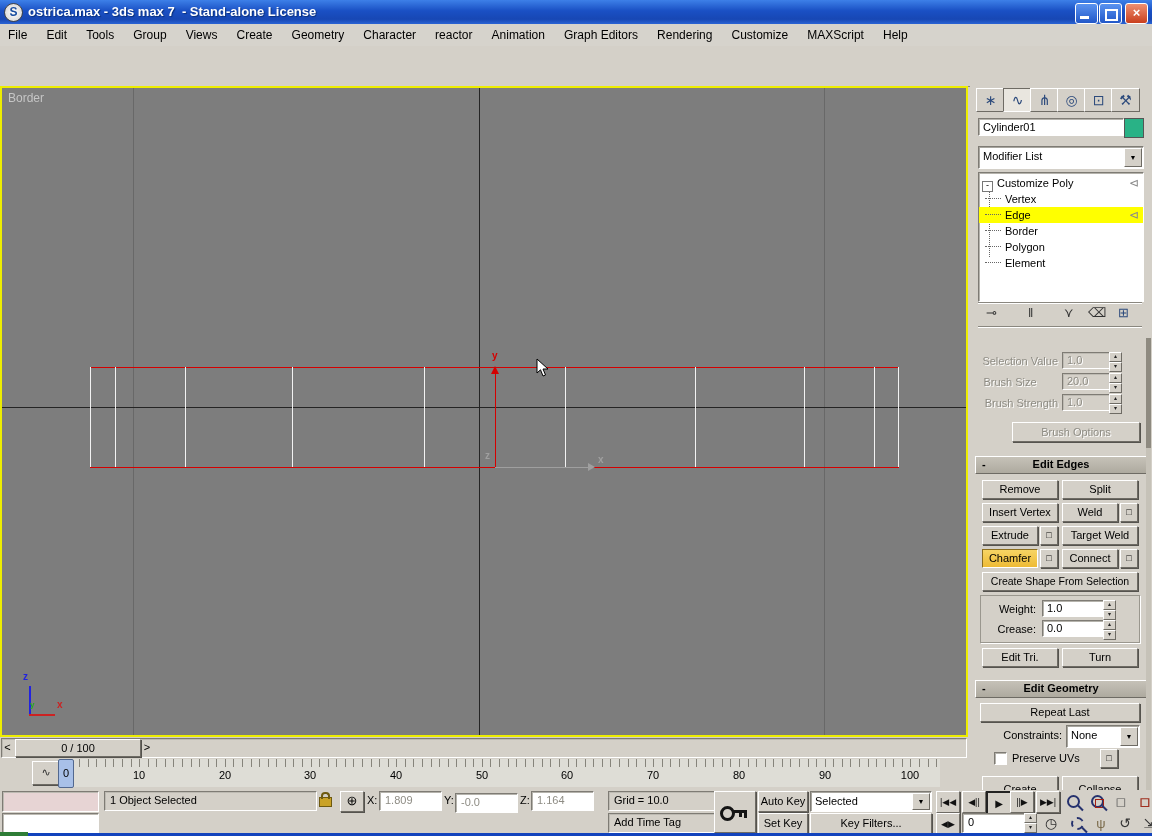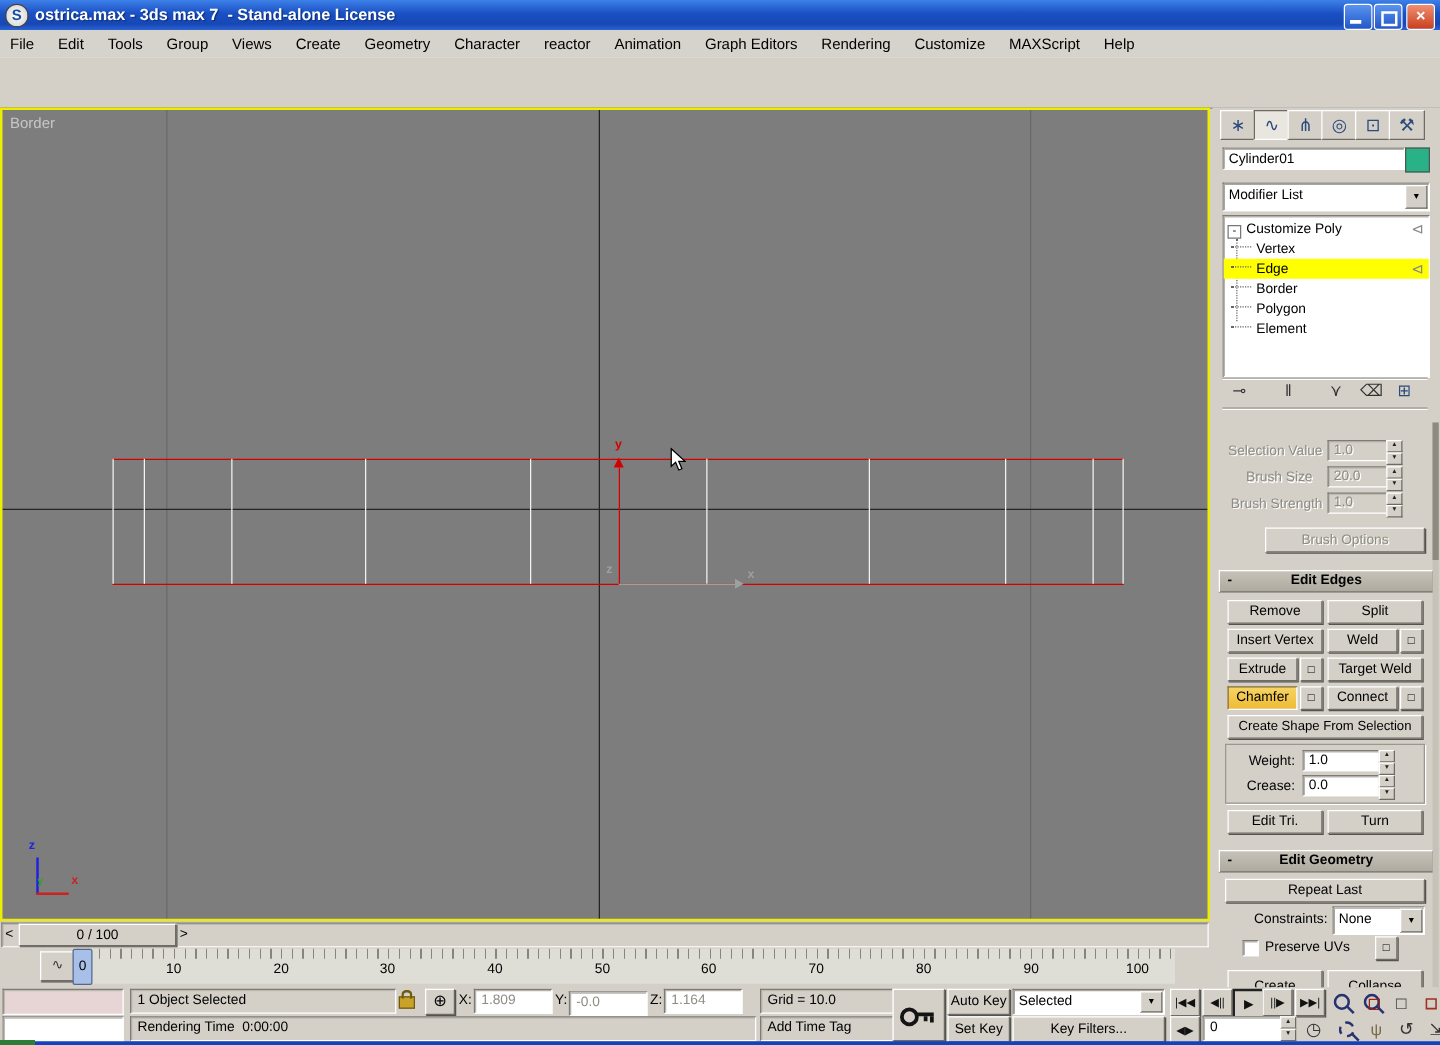--- a/index.html
+++ b/index.html
@@ -280,21 +280,21 @@
     <div class="abs minibtn" style="left:148px;top:220px;font-size:13px;color:#2c4a7c">⊞</div>
     <div class="abs" style="left:8px;top:240px;width:164px;height:0;border-top:1px solid #8a877f;border-bottom:1px solid #fff"></div>
 
     <div class="abs disabled" style="left:8px;top:269px;width:80px;text-align:right">Selection Value</div>
     <div class="abs sunkeng disabled" style="left:92px;top:266px;width:42px;height:15px;line-height:15px;padding-left:4px">1.0</div>
     <div class="abs spin" style="left:139px;top:266px">
         <div>▴</div>
         <div>▾</div>
       </div>
 
-    <div class="abs disabled" style="left:0;top:290px;width:80px;text-align:right">Brush Size</div>
+    <div class="abs disabled" style="left:0;top:290px;width:80px;text-align:center">Brush Size</div>
     <div class="abs sunkeng disabled" style="left:92px;top:287px;width:42px;height:15px;line-height:15px;padding-left:4px">20.0</div>
     <div class="abs spin" style="left:139px;top:287px">
         <div>▴</div>
         <div>▾</div>
       </div>
 
     <div class="abs disabled" style="left:8px;top:311px;width:80px;text-align:right">Brush Strength</div>
     <div class="abs sunkeng disabled" style="left:92px;top:308px;width:42px;height:15px;line-height:15px;padding-left:4px">1.0</div>
     <div class="abs spin" style="left:139px;top:308px">
         <div>▴</div>
@@ -389,21 +389,20 @@
     <div class="fld sunkeng" style="left:104px;top:1px;width:206px;height:18px">1 Object Selected</div>
     <div class="abs" style="left:319px;top:2px"><span class="i-lock"></span></div>
     <div class="abs raised" style="left:340px;top:1px;width:22px;height:19px;text-align:center;line-height:18px;font-size:13px">⊕</div>
     <div class="abs" style="left:367px;top:4px">X:</div>
     <div class="fld sunken" style="left:379px;top:1px;width:56px;height:18px;color:#8e8c84">1.809</div>
     <div class="abs" style="left:444px;top:4px">Y:</div>
     <div class="fld sunken" style="left:455px;top:3px;width:56px;height:18px;color:#8e8c84">-0.0</div>
     <div class="abs" style="left:520px;top:4px">Z:</div>
     <div class="fld sunken" style="left:531px;top:1px;width:56px;height:18px;color:#8e8c84">1.164</div>
     <div class="fld sunkeng" style="left:608px;top:1px;width:100px;height:18px">Grid = 10.0</div>
-    <div class="fld sunkeng" style="left:104px;top:23px;width:494px;height:18px">Rendering Time  0:00:00</div>
     <div class="fld sunkeng" style="left:608px;top:23px;width:100px;height:18px">Add Time Tag</div>
 
     <div class="abs raised" style="left:714px;top:1px;width:40px;height:40px">
       <span class="keyring"></span>
         <span class="keystem"></span>
         <span class="keyt1"></span>
         <span class="keyt2"></span>
     </div>
     <div class="abs raised pbtn" style="left:758px;top:1px;width:48px;height:19px;line-height:19px">Auto Key</div>
     <div class="abs raised pbtn" style="left:758px;top:23px;width:48px;height:19px;line-height:19px">Set Key</div>

